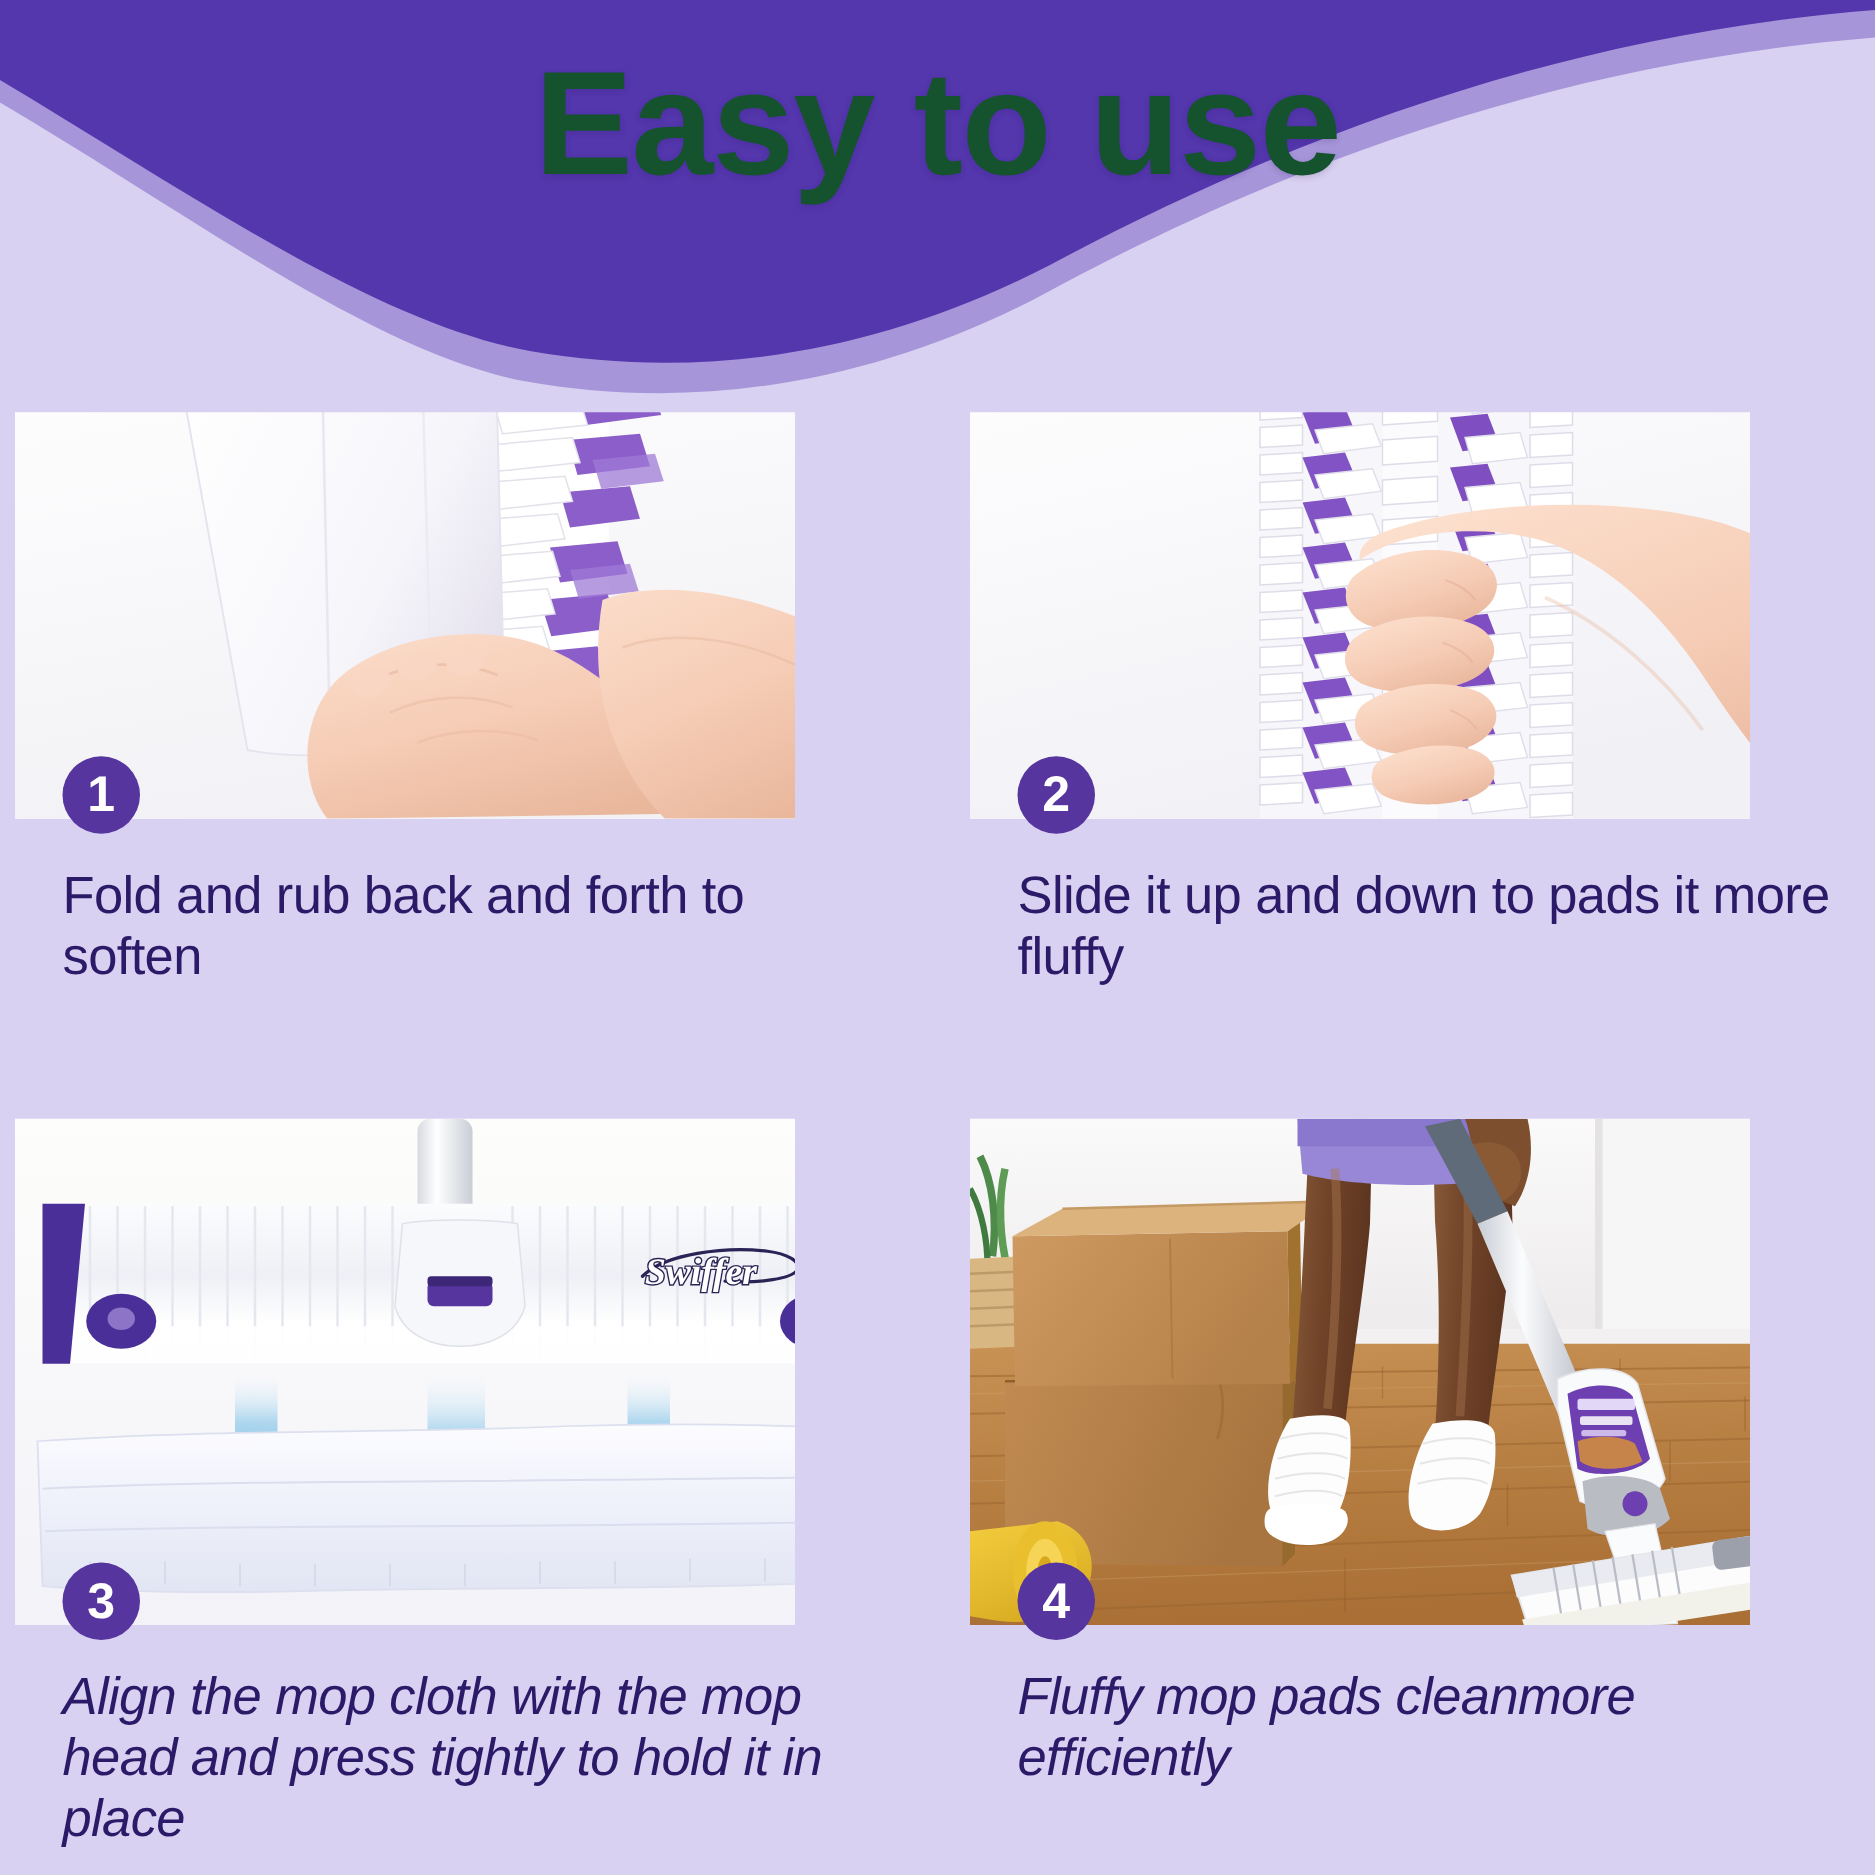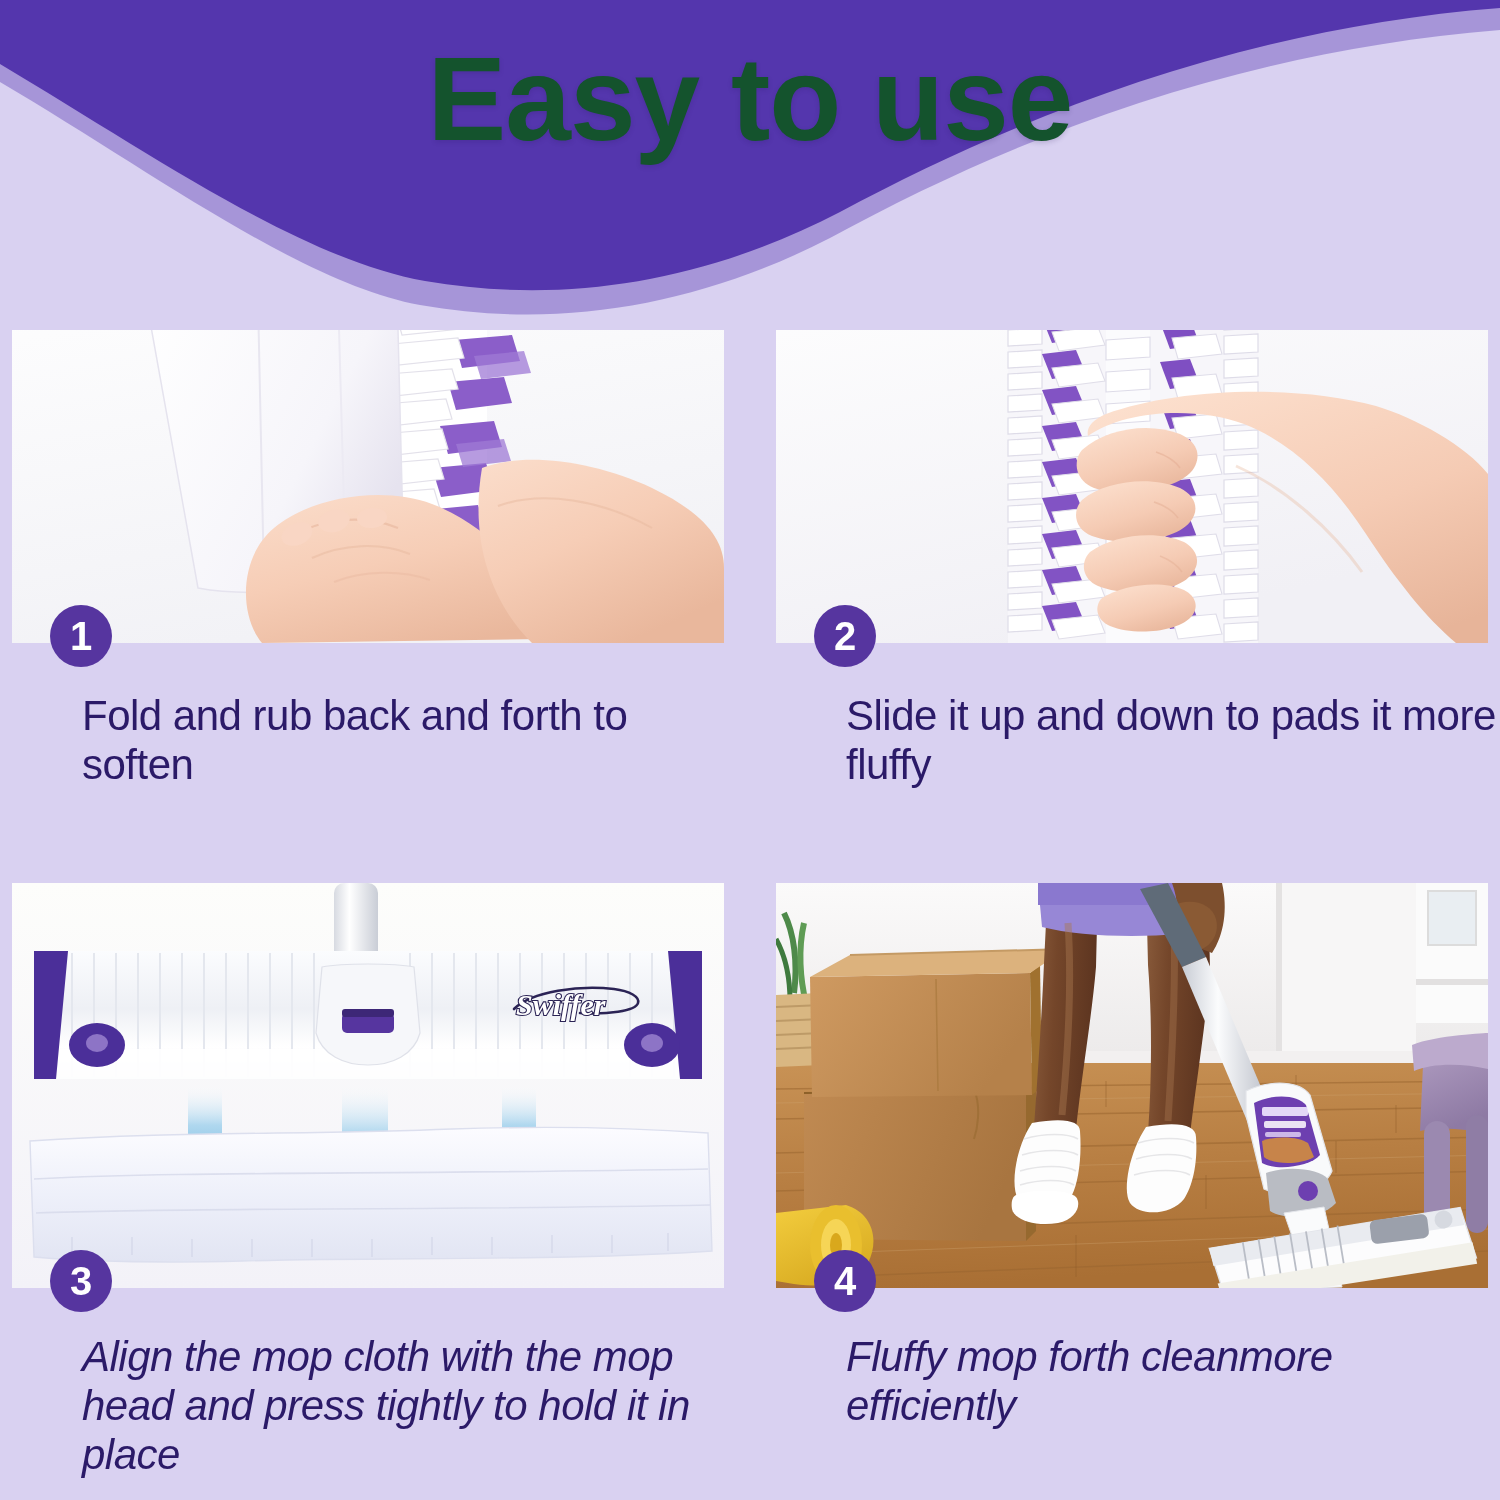--- a/index.html
+++ b/index.html
@@ -31,40 +31,40 @@
     position:absolute; left:12px; top:238px;
     width:1476px; height:1250px;
     display:grid;
     grid-template-columns:712px 712px;
     grid-template-rows:605px 605px;
     column-gap:52px; row-gap:40px;
     z-index:1;
   }
   .step-card { position:relative; width:712px; height:605px; }
   .photo {
-    position:absolute; left:0; top:0; width:712px; height:405px;
+    position:absolute; left:0; top:12px; width:624px; height:405px;
     overflow:hidden; background:#fdfdfe;padding-left:12px;
   }
   .photo svg { display:block; position:absolute; left:0; top:0; }
   .caption-zone {
     position:absolute; left:0; top:405px; width:712px; height:200px;
   }
   .badge {
     position:absolute; left:38px; top:-38px;
     width:62px; height:62px; border-radius:50%;
     background:#56359f;
     color:#ffffff; font-size:40px; font-weight:bold;
     display:flex; align-items:center; justify-content:center;
     line-height:1; z-index:5;
     font-family:"Liberation Sans", sans-serif;
   }
   .caption-text {
     position:absolute; left:38px; top:48px; width:660px;
     font-size:42px; line-height:1.17; color:#2b1a68;
-    font-weight:normal; letter-spacing:-.5px;margin-left:32px;
+    font-weight:normal; letter-spacing:-.5px;
   }
   .step-card.row2 .caption-text { top:44px;font-style:italic; }
 </style>
 </head>
 <body>
 
 <div id="header-banner">
   <svg width="1500" height="330" viewBox="0 0 1500 330">
     <defs>
       <clipPath id="hclip">
@@ -630,17 +630,17 @@
             </g>
             <rect x="598" y="342" width="58" height="24" rx="6" fill="#9ba0ab"></rect>
             <circle cx="672" cy="350" r="9" fill="#d6d9e0"></circle>
             <path d="M440,386 L698,376 L700,398 L444,406 Z" fill="#f2f1ea"></path>
           </g>
         </g>
       </svg>
     </div>
     <div class="caption-zone">
       <div class="badge">4</div>
-      <div class="caption-text">Fluffy mop forth cleanmore efficiently</div>
+      <div class="caption-text">Fluffy mop pads cleanmore efficiently</div>
     </div>
   </div>
 
 </div>
 
 </body></html>

